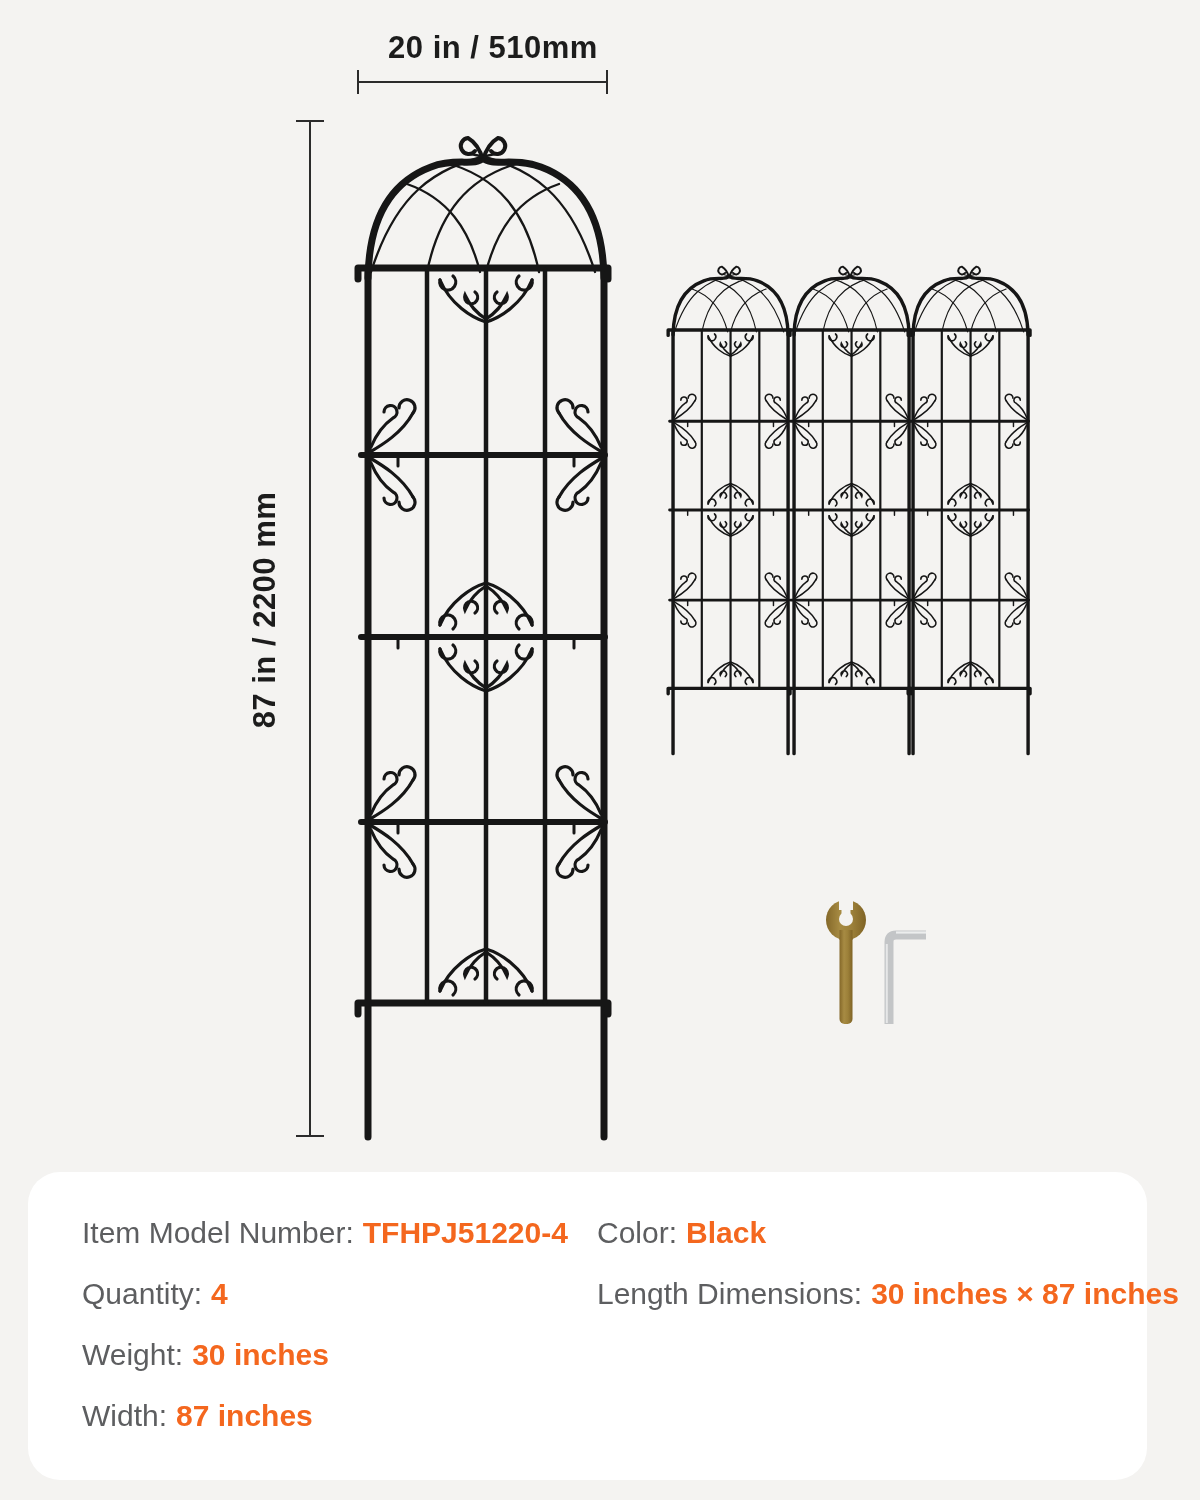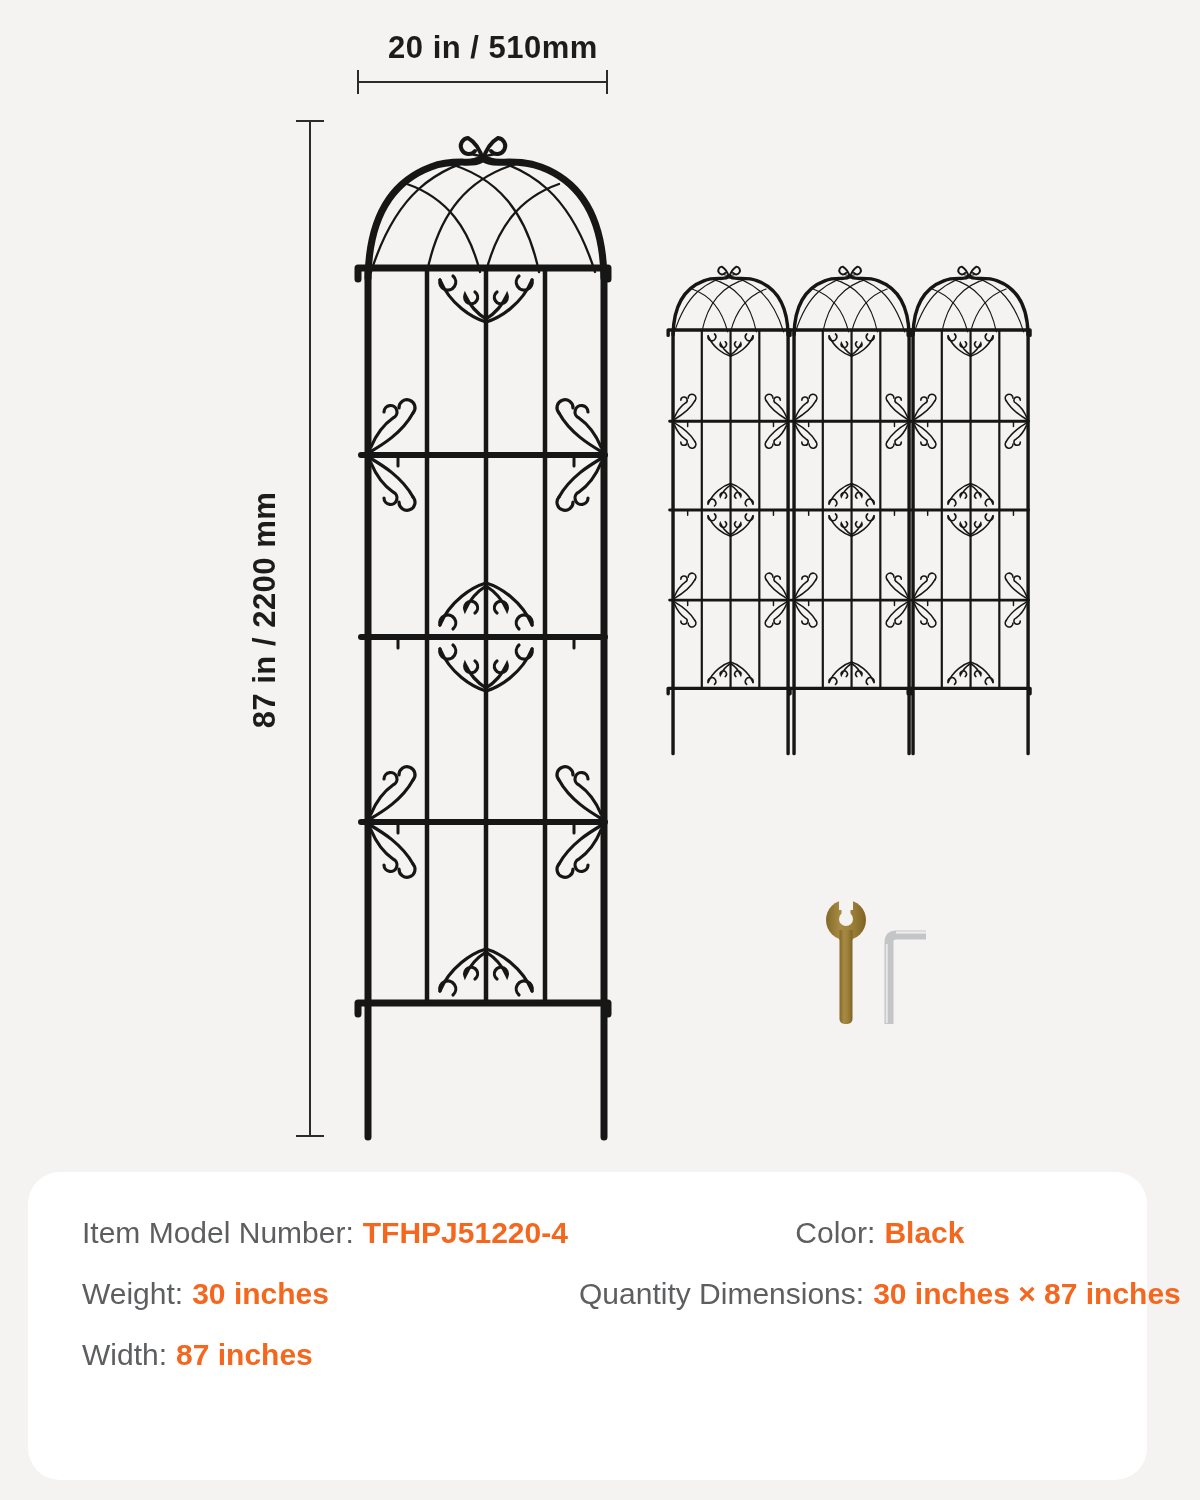--- a/index.html
+++ b/index.html
@@ -16,21 +16,21 @@
     letter-spacing:.5px;white-space:nowrap;text-align:center;
   }
   .dim-h{left:368px;top:30px;width:250px;}
   .dim-v{left:115px;top:592px;width:300px;transform:rotate(-90deg);transform-origin:center;}
   .spec-card{
     position:absolute;left:28px;top:1172px;width:1119px;height:308px;
     background:#ffffff;border-radius:32px;
   }
   .spec-col{position:absolute;top:30px;}
   .spec-col-left{left:54px;}
-  .spec-col-right{left:551px;text-align:center;}
+  .spec-col-right{left:569px;}
   .spec-row{height:61px;line-height:61px;font-size:30px;white-space:nowrap;}
   .spec-label{color:#5d5e60;font-weight:400;}
   .spec-value{color:#F4671E;font-weight:700;margin-left:9px;}
 </style>
 </head>
 <body>
 
 <div class="stage">
 
   <svg class="scene" width="1200" height="1165" viewBox="0 0 1200 1165">
@@ -136,29 +136,32 @@
 
   <div class="dim-label dim-h">20 in / 510mm</div>
   <div class="dim-label dim-v">87 in / 2200 mm</div>
 
   <div class="spec-card">
     <div class="spec-col spec-col-left">
       <div class="spec-row">
         <span class="spec-label">Item Model Number:</span><span class="spec-value">TFHPJ51220-4</span>
       </div>
       <div class="spec-row">
+        <span class="spec-label">Quantity:</span><span class="spec-value">4</span>
+      </div>
+      <div class="spec-row">
         <span class="spec-label">Weight:</span><span class="spec-value">30 inches</span>
       </div>
       <div class="spec-row">
         <span class="spec-label">Width:</span><span class="spec-value">87 inches</span>
       </div>
     </div>
     <div class="spec-col spec-col-right">
       <div class="spec-row">
         <span class="spec-label">Color:</span><span class="spec-value">Black</span>
       </div>
       <div class="spec-row">
-        <span class="spec-label">Quantity Dimensions:</span><span class="spec-value">30 inches × 87 inches</span>
+        <span class="spec-label">Length Dimensions:</span><span class="spec-value">30 inches × 87 inches</span>
       </div>
     </div>
   </div>
 
 </div>
 
 </body></html>

